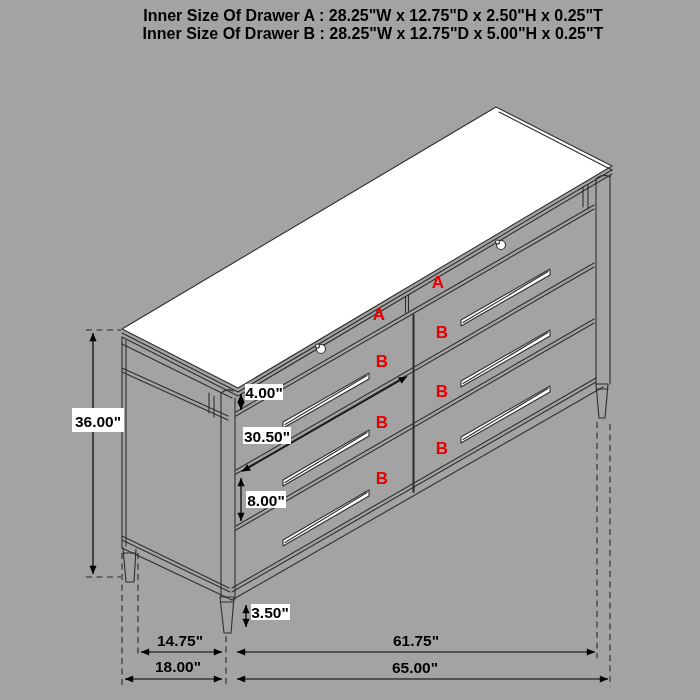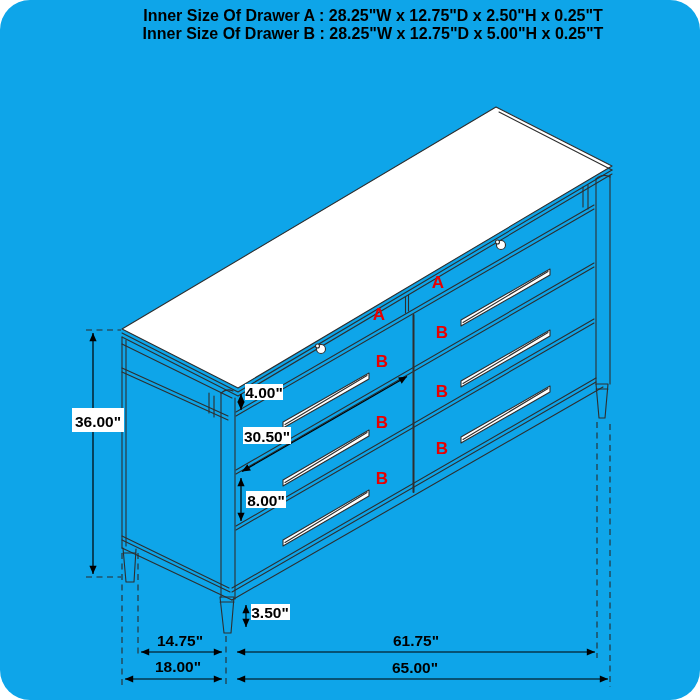--- a/index.html
+++ b/index.html
@@ -1,17 +1,17 @@
 <!DOCTYPE html>
 <html><head>
 <meta charset="utf-8">
 <style>
   html,body{margin:0;padding:0;background:#fff;}
-  .stage{position:relative;width:700px;height:700px;background:#0ea5e9;overflow:hidden;
-         font-family:"Liberation Sans",sans-serif;border-radius:30px;}
+  .stage{position:relative;width:700px;height:700px;background:#a3a3a3;overflow:hidden;
+         font-family:"Liberation Sans",sans-serif;}
   svg{display:block;}
   .furn{stroke:#2e2e2e;stroke-width:1.1;fill:none;stroke-linecap:round;stroke-linejoin:round;}
   .furnf{stroke:#2e2e2e;stroke-width:1.1;fill:#ffffff;stroke-linejoin:round;}
   .dash{stroke:#2a2a2a;stroke-width:1.1;fill:none;stroke-dasharray:6 4.5;}
   .dim{stroke:#000;stroke-width:1.2;fill:none;}
   .dimtext{font-family:"Liberation Sans",sans-serif;font-size:15.5px;font-weight:bold;fill:#000;text-anchor:middle;}
   .titletext{font-family:"Liberation Sans",sans-serif;font-size:16px;font-weight:bold;fill:#000;text-anchor:middle;}
   .lbl{font-family:"Liberation Sans",sans-serif;font-size:17px;font-weight:bold;text-anchor:middle;}
   .bgw{fill:#ffffff;stroke:none;}
 </style>

